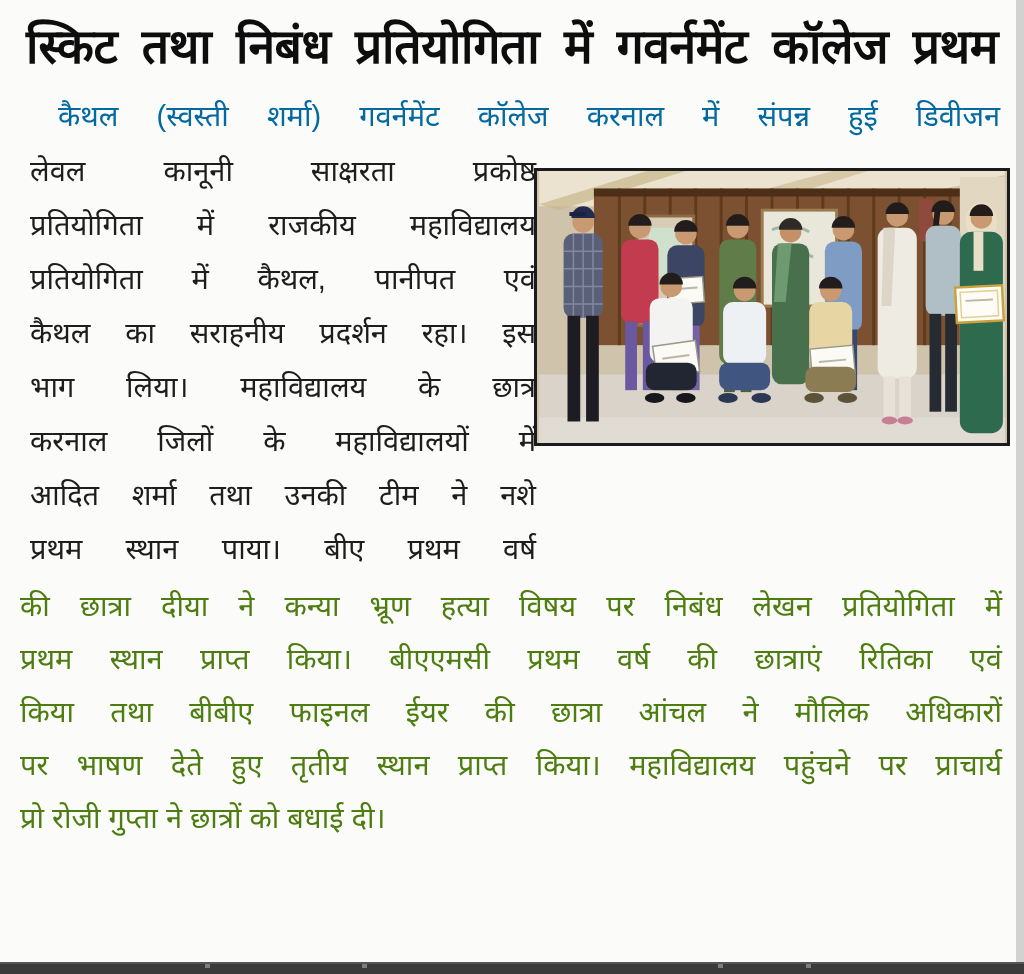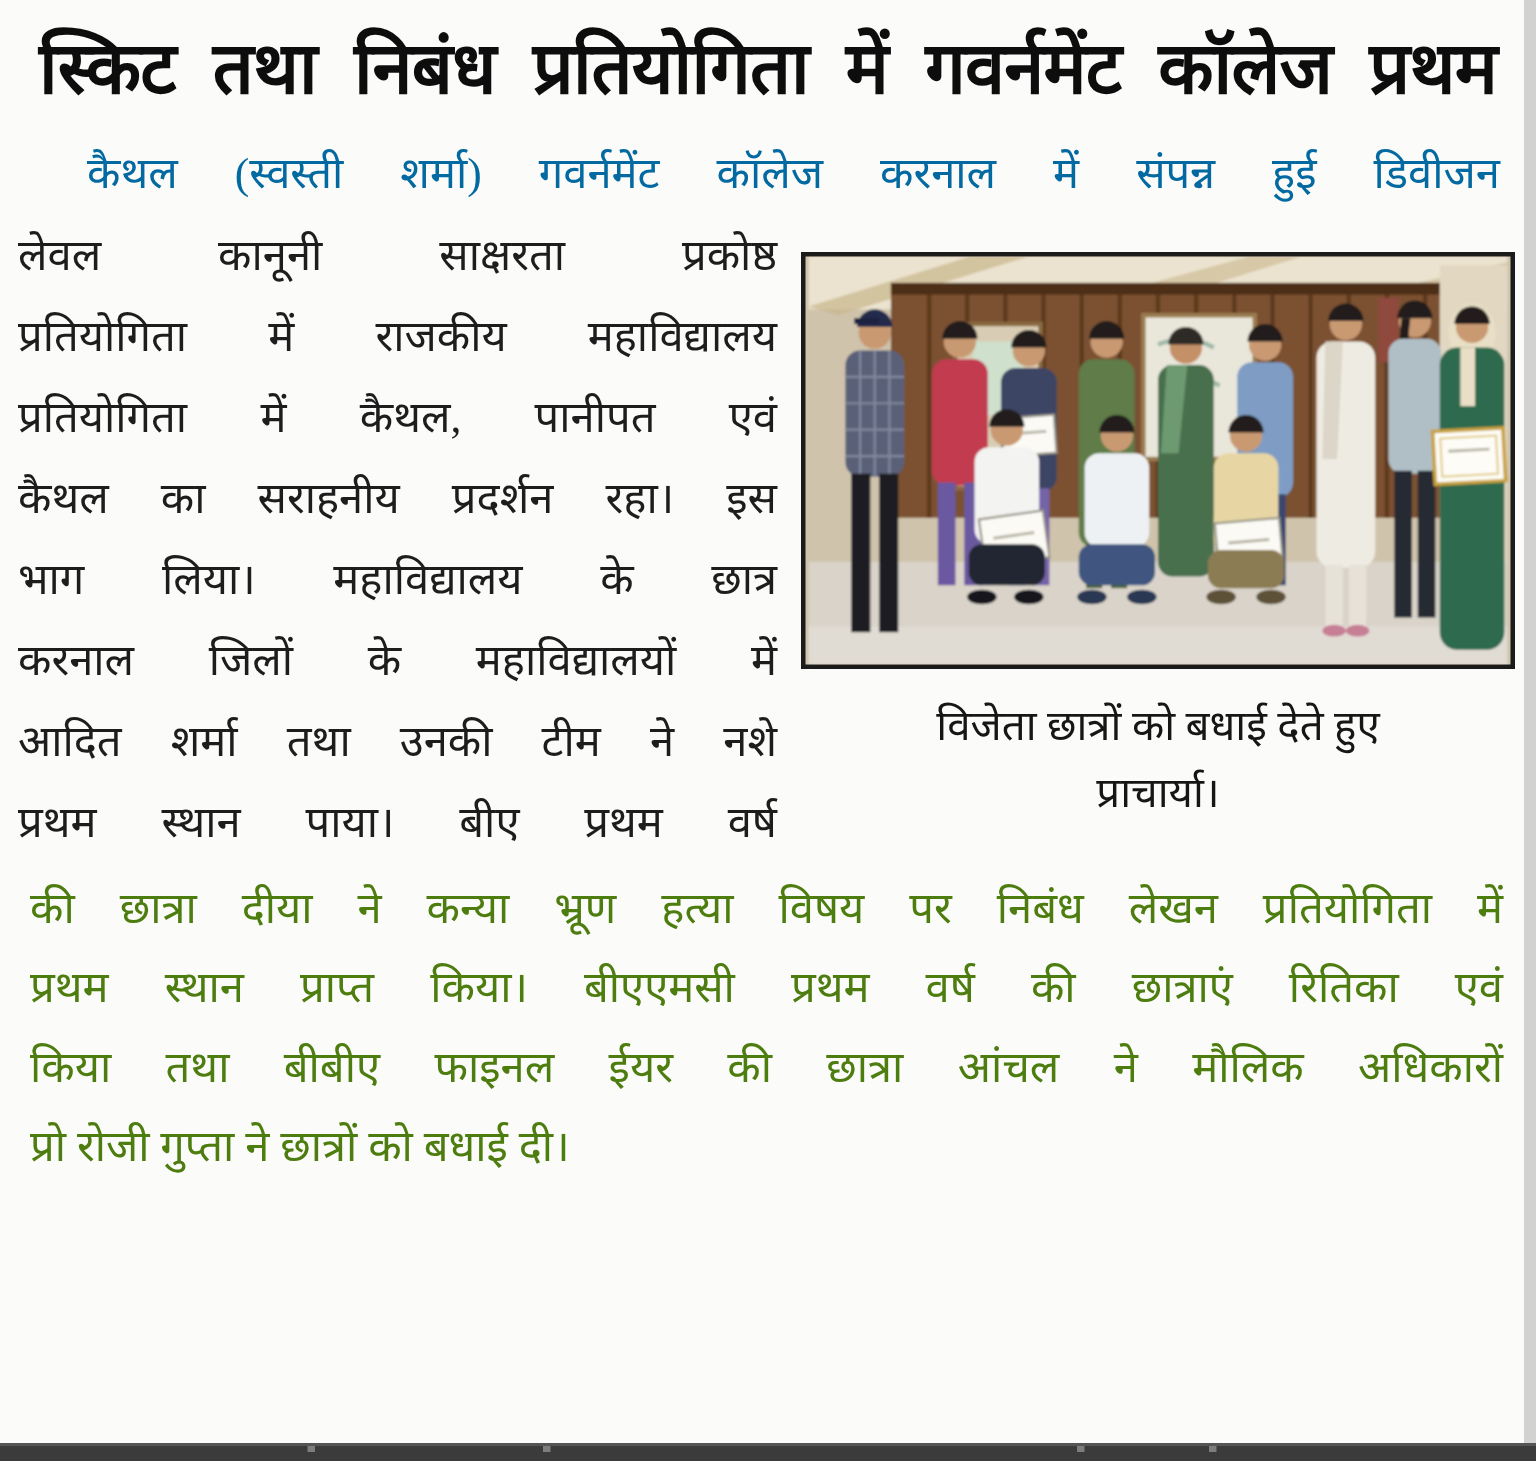--- a/index.html
+++ b/index.html
@@ -3,21 +3,21 @@
 <meta charset="utf-8">
 <style>
   * { margin: 0; padding: 0; box-sizing: border-box; }
   html, body { background: #e9e9e7; }
   .page {
     position: relative;
     width: 1024px;
     height: 974px;
     background: #fbfbf9;
     overflow: hidden;
-    font-family: Liberation Serif, serif;
+    font-family: Liberation Sans, sans-serif;
     color: #222;
   }
   .headline {
     margin: 16px 26px 0 26px;
     font-size: 48px;
     font-weight: 700;
     line-height: 1.3;
     color: #0d0d0d;
     text-align: justify;
     text-align-last: justify;
@@ -27,21 +27,21 @@
   .intro-line {
     margin: 10px 24px 0 24px;
     font-size: 29px;
     line-height: 56px;
     color: #0369a1;
     text-indent: 34px;
     text-align: justify;
     text-align-last: justify;
   }
   .left-col {
-    margin-left: 12px;
+    margin-left: 30px;
     width: 506px;
   }
   .left-col .line {
     font-size: 29px;
     line-height: 54px;
     height: 54px;
     color: #1d1d1d;
     text-align: justify;
     text-align-last: justify;
     white-space: nowrap;
@@ -125,20 +125,21 @@
     <div class="line">भाग लिया। महाविद्यालय के छात्र</div>
     <div class="line">करनाल जिलों के महाविद्यालयों में</div>
     <div class="line">आदित शर्मा तथा उनकी टीम ने नशे</div>
     <div class="line">प्रथम स्थान पाया। बीए प्रथम वर्ष</div>
   </div>
 
   <div class="full-col">
     <div class="line">की छात्रा दीया ने कन्या भ्रूण हत्या विषय पर निबंध लेखन प्रतियोगिता में</div>
     <div class="line">प्रथम स्थान प्राप्त किया। बीएएमसी प्रथम वर्ष की छात्राएं रितिका एवं</div>
     <div class="line">किया तथा बीबीए फाइनल ईयर की छात्रा आंचल ने मौलिक अधिकारों</div>
+    <div class="line">पर भाषण देते हुए तृतीय स्थान प्राप्त किया। महाविद्यालय पहुंचने पर प्राचार्य</div>
     <div class="line last">प्रो रोजी गुप्ता ने छात्रों को बधाई दी।</div>
   </div>
 
   <div class="photo-wrap">
     <figure class="photo-frame">
       <svg viewBox="0 0 476 278" xmlns="http://www.w3.org/2000/svg">
         <defs>
           <filter id="soften">
               <feGaussianBlur stdDeviation="0.8"></feGaussianBlur>
             </filter>
@@ -301,24 +302,20 @@
               <rect x="278" y="180" width="44" height="30" fill="#fbfaf5" stroke="#9a9788" stroke-width="1.5"></rect>
               <line x1="286" y1="194" x2="314" y2="194" stroke="#b9b6a6" stroke-width="2"></line>
             </g>
             <rect x="272" y="200" width="52" height="26" rx="9" fill="#8b7b52"></rect>
             <ellipse cx="281" cy="232" rx="10" ry="5" fill="#5d5138"></ellipse>
             <ellipse cx="315" cy="232" rx="10" ry="5" fill="#5d5138"></ellipse>
           </g>
         </g>
       </svg>
     </figure>
-    <figcaption class="caption">
-      <div>विजेता छात्रों को बधाई देते हुए</div>
-      <div>प्राचार्या।</div>
-    </figcaption>
   </div>
 
   <div class="right-edge"></div>
 
   <div class="bottom-bar">
     <span class="notch n1"></span>
     <span class="notch n2"></span>
     <span class="notch n3"></span>
     <span class="notch n4"></span>
   </div>

